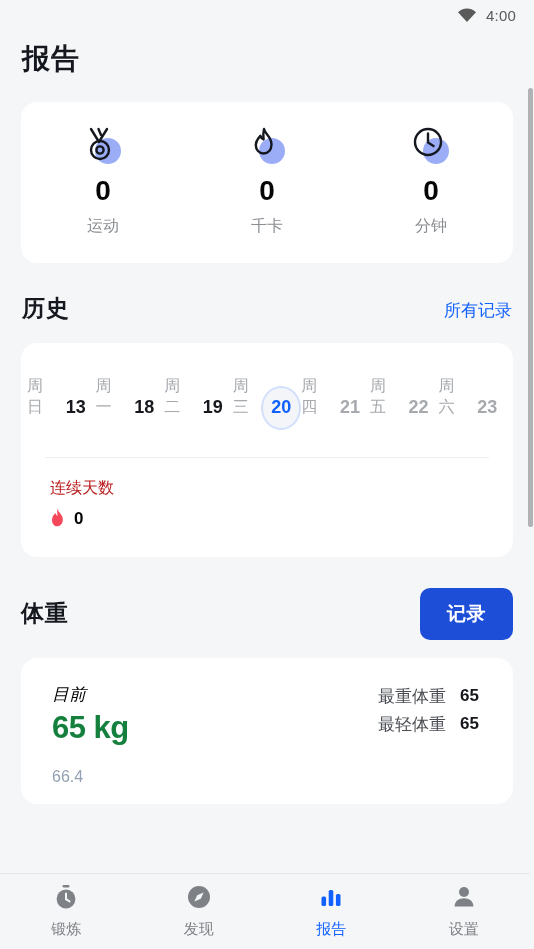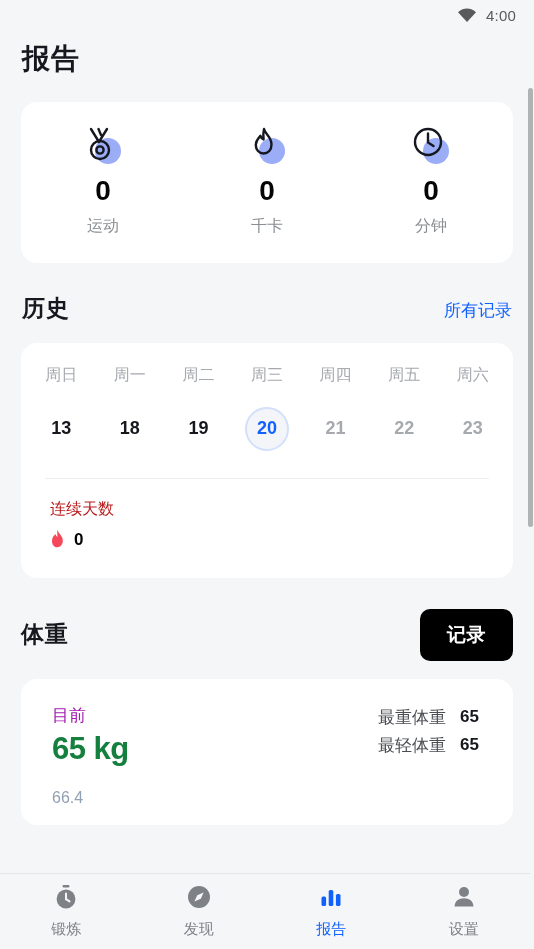--- a/index.html
+++ b/index.html
@@ -58,21 +58,21 @@
   .section-head{
     display:flex; align-items:baseline; justify-content:space-between;
     padding:0 22px; margin-top:30px;
   }
   .section-title{ font-size:23px; font-weight:bold; color:#15181F; letter-spacing:.8px; }
   .section-link{ font-size:17px; color:#1061FF; }
 
   
   .history-card{ margin-top:19px; padding:22px 0 0; }
   .week-row{ display:flex; padding:0 6px; }
-  .week-col{ flex:1; display:flex; flex-direction:column; align-items:center; }
+  .week-col{ flex:1; display:flex; align-items:center; }
   .dow{ font-size:16px; color:#A6A9AE; }
   .daynum{
     margin-top:21px; width:44px; height:44px; border-radius:50%;
     display:flex; align-items:center; justify-content:center;
     font-size:18px; font-weight:bold; color:#16181D;
   }
   .daynum.muted{ color:#A6A9AE; font-weight:bold; }
   .daynum.today{
     color:#1061FF; background:#F3F5F8; border:2px solid #D3E0FB;
   }
@@ -81,27 +81,27 @@
   .streak-label{ font-size:16px; color:#b91c1c; }
   .streak-val{ display:flex; align-items:center; gap:9px; margin-top:9px; }
   .streak-num{ font-size:17px; font-weight:bold; color:#050505; }
 
   
   .weight-head{
     display:flex; align-items:center; justify-content:space-between;
     padding:0 21px; margin-top:31px;
   }
   .btn-record{
-    background:#000000; color:#FFFFFF; border:none; border-radius:10px;
+    background:#1d4ed8; color:#FFFFFF; border:none; border-radius:10px;
     font-size:19px; font-weight:bold; padding:13px 27px;
     font-family:inherit; cursor:pointer; letter-spacing:.5px;
   }
   .weight-card{ margin-top:18px; padding:25px 0 0; height:146px; overflow:hidden; }
   .weight-top{ display:flex; justify-content:space-between; padding:0 29px 0 31px; }
-  .w-cur-label{ font-size:17px; color:#a21caf; }
+  .w-cur-label{ font-size:17px; color:#000000;font-style:italic; }
   .w-cur-val{ font-size:31px; font-weight:bold; color:#15803d; margin-top:4px; letter-spacing:-.5px; }
   .w-stats{ padding-top:2px; }
   .w-stat-row{ display:flex; align-items:center; justify-content:flex-end; gap:14px; margin-bottom:5px; }
   .w-stat-label{ font-size:17px; color:#4A4D52; }
   .w-stat-num{ font-size:17px; font-weight:bold; color:#16181D; min-width:24px; }
   .chart-axis{ font-size:16px; color:#92A0B3; padding:22px 0 0 31px; }
 
   
   .bottomnav{
     position:absolute; left:0; right:4px; bottom:0; height:76px;

